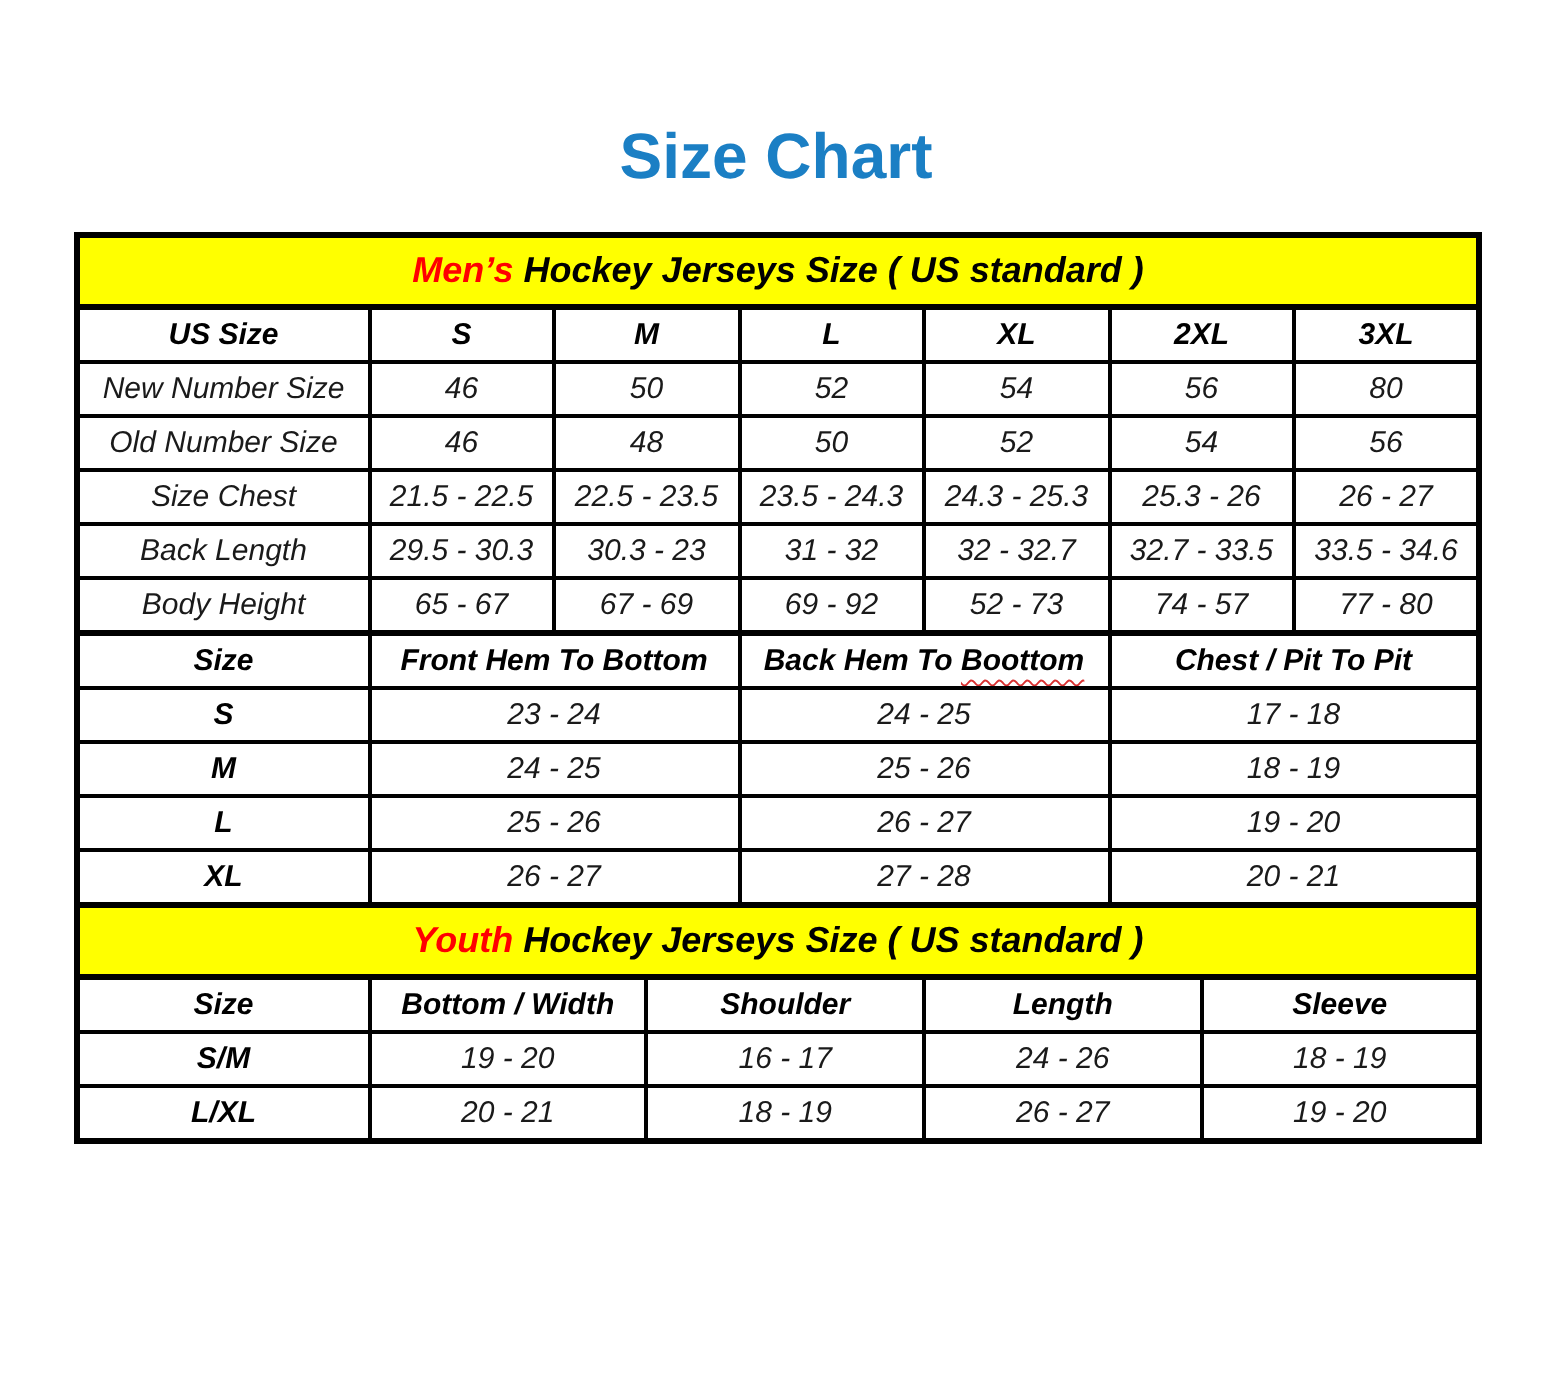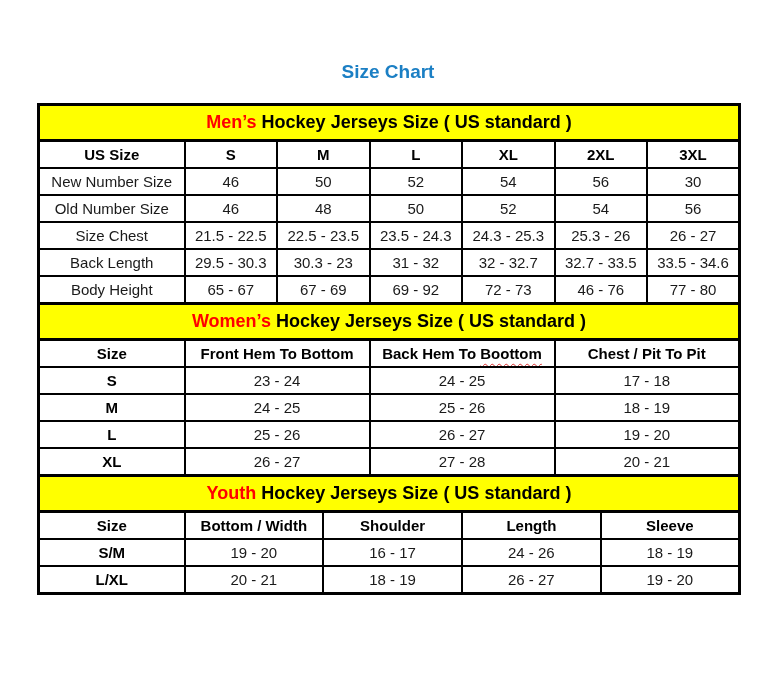--- a/index.html
+++ b/index.html
@@ -10,29 +10,30 @@
   body {
     width: 776px;
     height: 692px;
     overflow: hidden;
     font-family: "Liberation Sans", sans-serif;
     color: #1a1a1a;
   }
   .title {
     margin: 62px 0 0 0;
     text-align: center;
-    font-size: 19px;
+    font-size: 32px;
     font-weight: bold;
     line-height: 1;
     color: var(--title-blue, #1b7fc4);
     letter-spacing: 0px;
   }
   .chart {
     margin: 22px 0 0 37px;
     width: 610px;
+    font-style: italic;
   }
   table.t {
     border-collapse: collapse;
     table-layout: fixed;
     width: 704px;
     border: 3px solid var(--border-black, #000);
   }
   table.t + table.t {
     margin-top: -3px; 
   }
@@ -103,21 +104,21 @@
             <th>2XL</th>
             <th>3XL</th>
           </tr>
           <tr>
             <td>New Number Size</td>
             <td>46</td>
             <td>50</td>
             <td>52</td>
             <td>54</td>
             <td>56</td>
-            <td>30</td>
+            <td>80</td>
           </tr>
           <tr>
             <td>Old Number Size</td>
             <td>46</td>
             <td>48</td>
             <td>50</td>
             <td>52</td>
             <td>54</td>
             <td>56</td>
           </tr>
@@ -137,37 +138,34 @@
             <td>31 - 32</td>
             <td>32 - 32.7</td>
             <td>32.7 - 33.5</td>
             <td>33.5 - 34.6</td>
           </tr>
           <tr>
             <td>Body Height</td>
             <td>65 - 67</td>
             <td>67 - 69</td>
             <td>69 - 92</td>
-            <td>72 - 73</td>
-            <td>46 - 76</td>
+            <td>52 - 73</td>
+            <td>74 - 57</td>
             <td>77 - 80</td>
           </tr>
         </tbody>
       </table>
     <table class="t">
         <colgroup>
           <col class="c-first">
           <col>
           <col>
           <col>
         </colgroup>
         <tbody>
-          <tr class="band">
-            <td colspan="4"><span class="red">Women’s</span> Hockey Jerseys Size ( US standard )</td>
-          </tr>
           <tr class="head">
             <th>Size</th>
             <th>Front Hem To Bottom</th>
             <th><span>Back Hem To </span><span class="squiggle">Boottom</span></th>
             <th>Chest / Pit To Pit</th>
           </tr>
           <tr>
             <td class="b">S</td>
             <td>23 - 24</td>
             <td>24 - 25</td>

